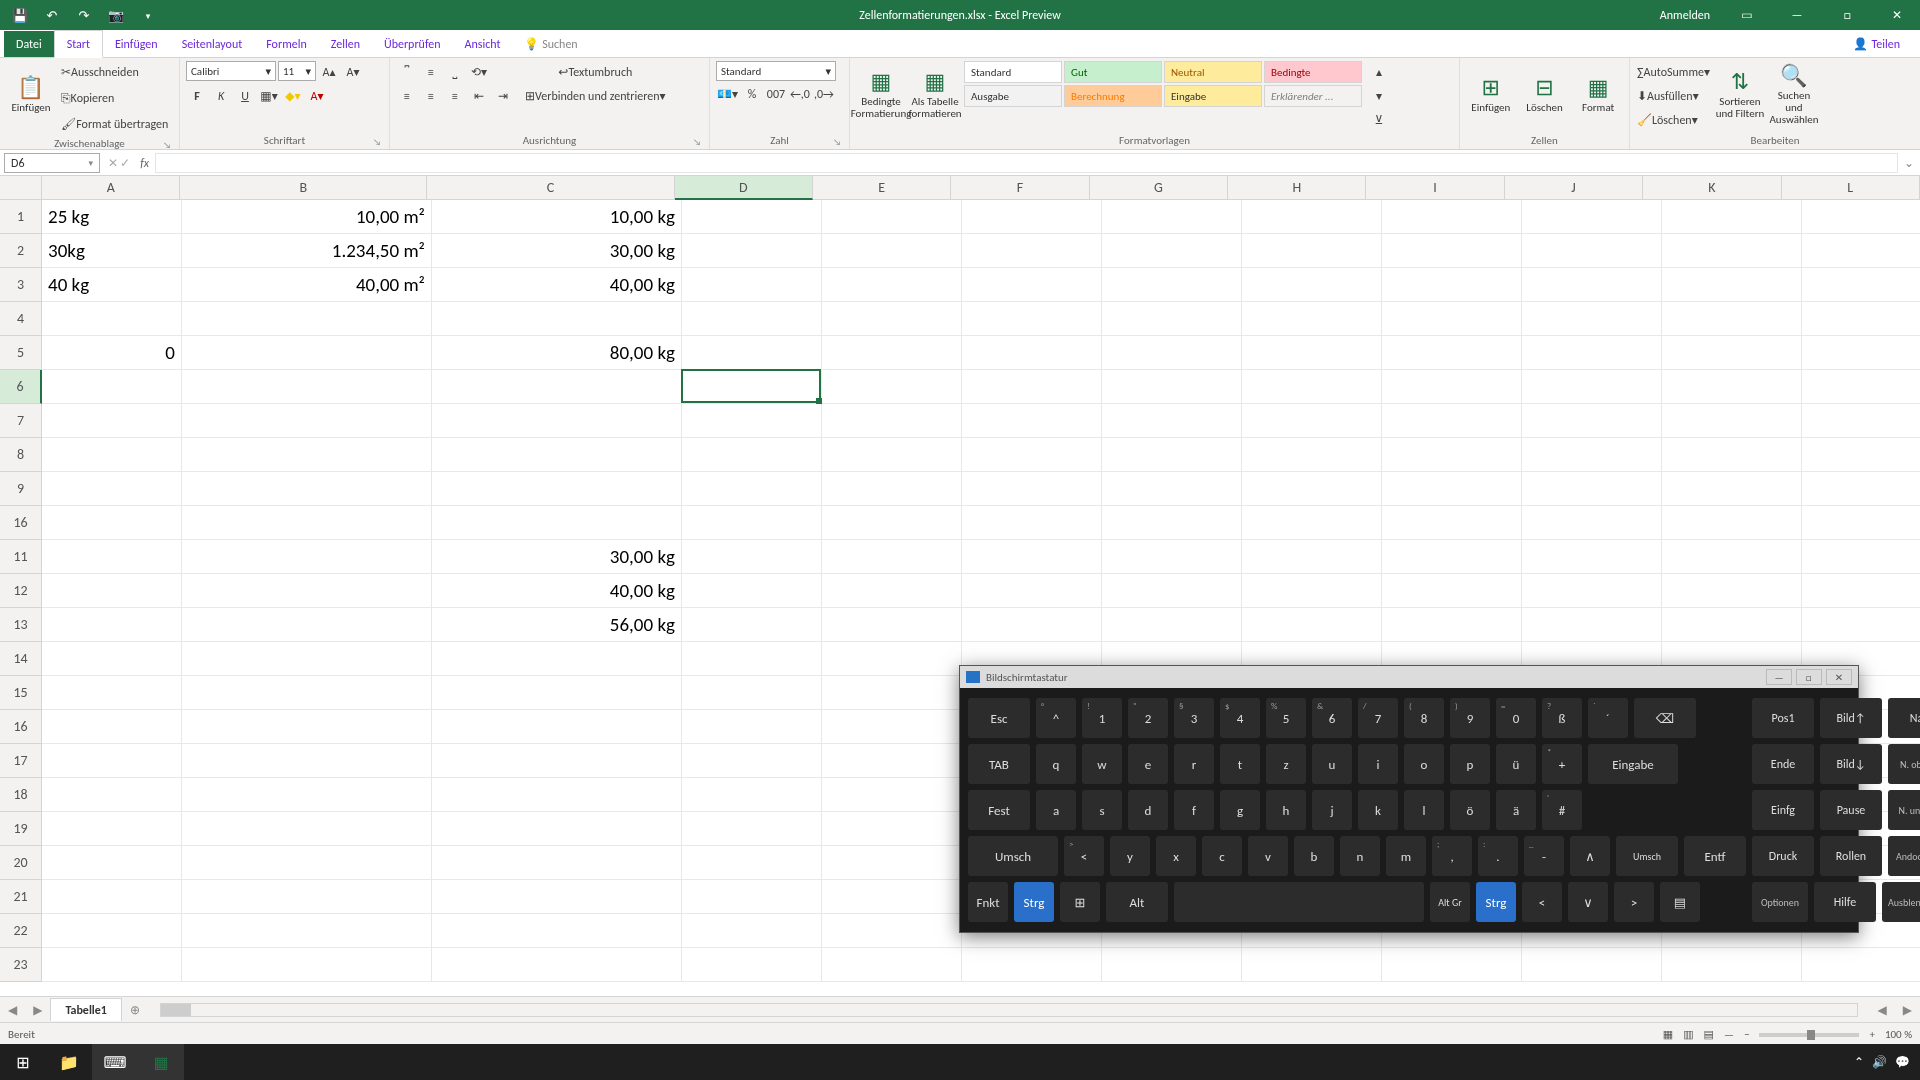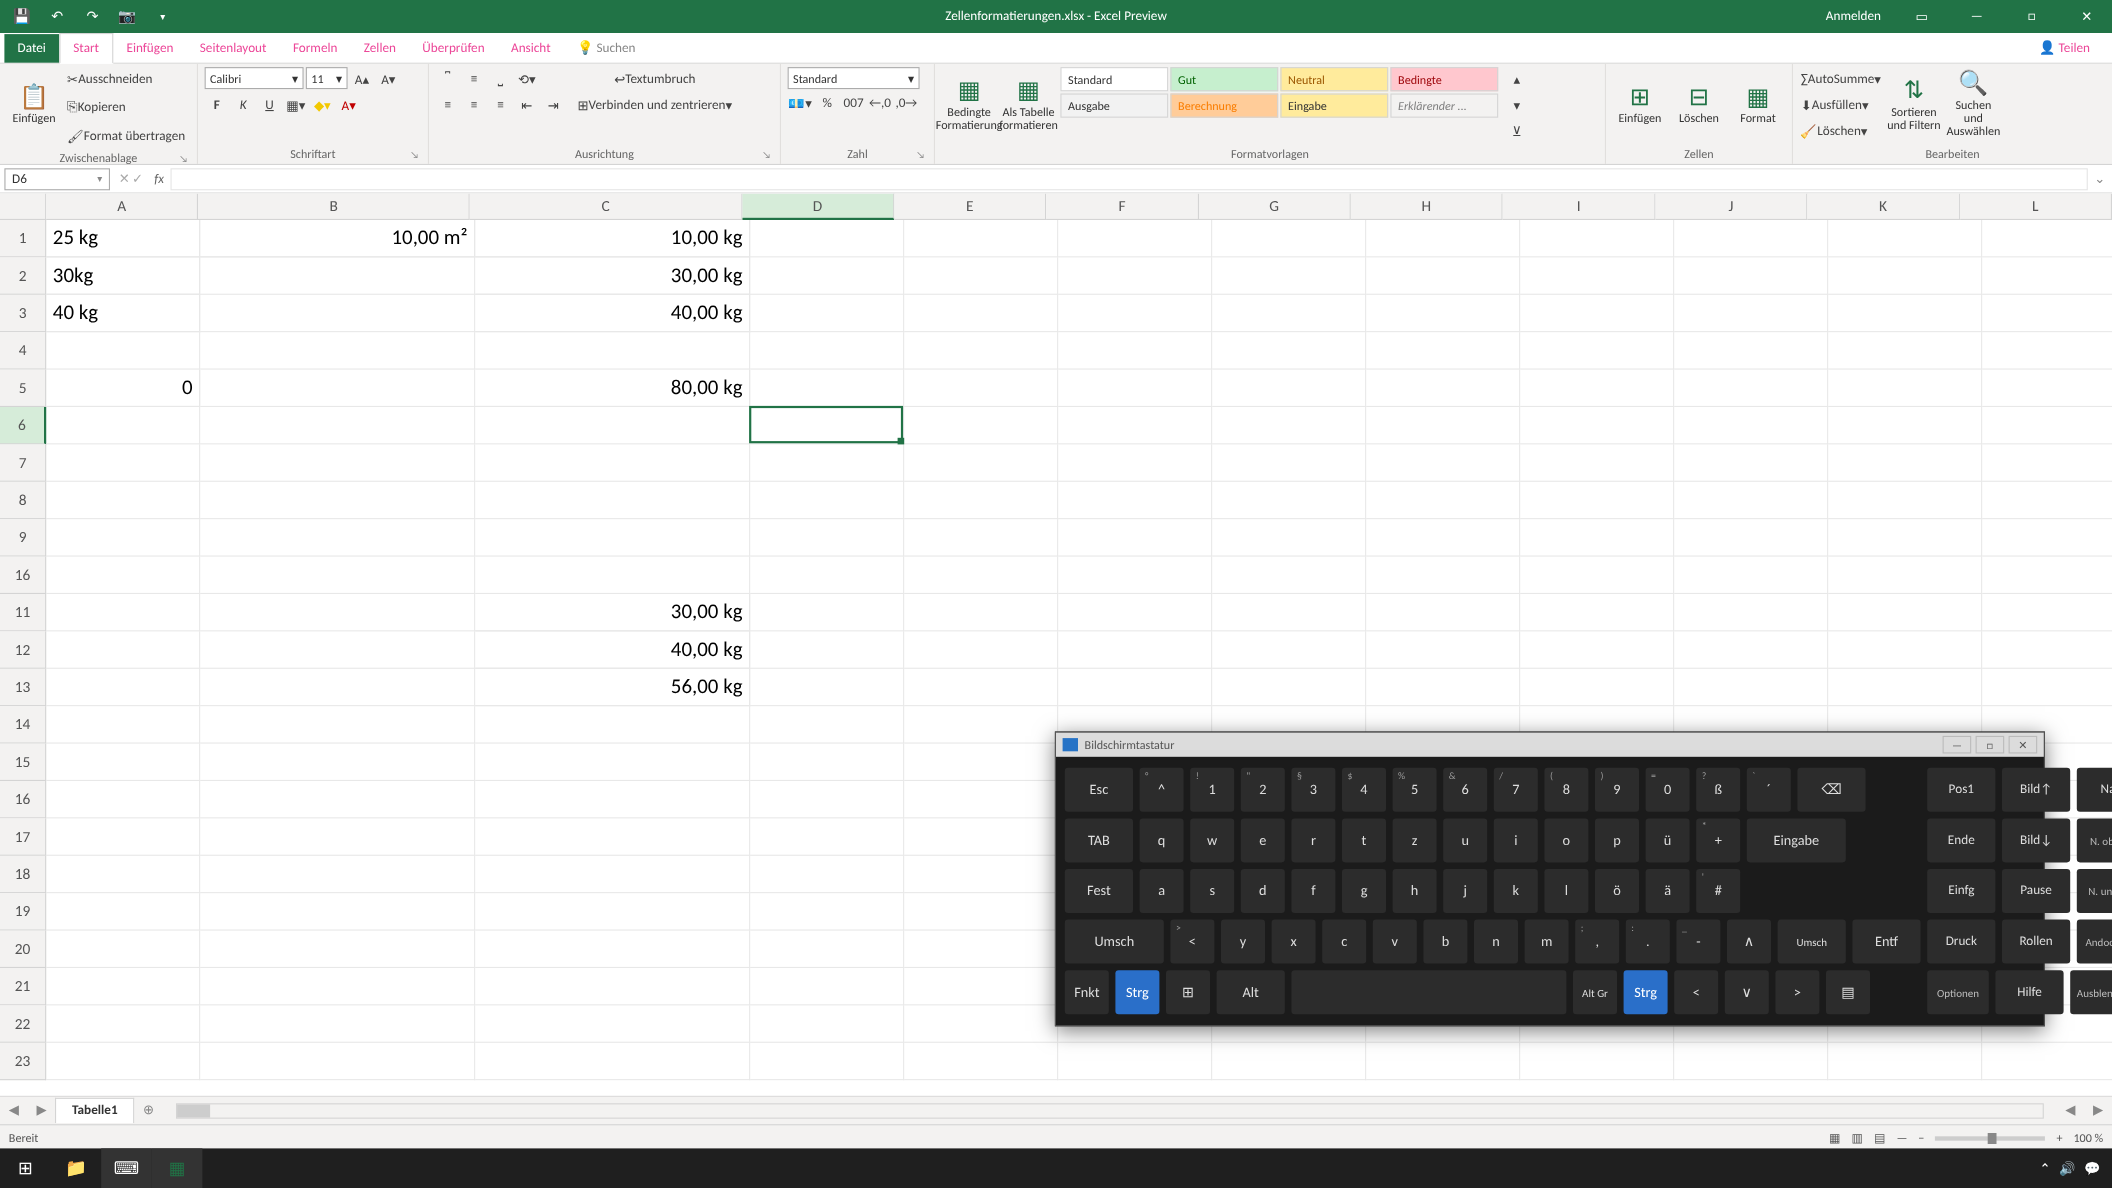--- a/index.html
+++ b/index.html
@@ -5,21 +5,21 @@
 *{box-sizing:border-box;margin:0;padding:0;font-family:"Segoe UI",Calibri,Arial,sans-serif;user-select:none}
 body{width:1920px;height:1080px;overflow:hidden;background:#fff;font-size:12px;color:#333}
 .titlebar{height:30px;background:#217346;color:#fff;display:flex;align-items:center;position:relative}
 .tb-left{display:flex;align-items:center;gap:8px;padding-left:8px}
 .qat-btn{width:24px;height:24px;display:flex;align-items:center;justify-content:center;color:#fff;font-size:13px}
 .tb-center{position:absolute;left:50%;transform:translateX(-50%);font-size:12px}
 .tb-right{position:absolute;right:0;display:flex;align-items:center;gap:4px}
 .tb-right .win-btn{width:46px;height:30px;display:flex;align-items:center;justify-content:center;font-size:12px}
 .tb-right .signin{padding:0 10px;font-size:12px}
 .tabbar{height:28px;background:#fff;display:flex;align-items:flex-end;border-bottom:1px solid #d4d4d4;padding-left:4px}
-.tab{padding:6px 12px;font-size:12px;color:#ec4899;cursor:pointer}
+.tab{padding:6px 12px;font-size:12px;color:#6d28d9;cursor:pointer}
 .tab.file{background:#217346;color:#fff}
 .tab.active{background:#fff;border:1px solid #d4d4d4;border-bottom:1px solid #fff;margin-bottom:-1px}
 .tabbar .right{margin-left:auto;display:flex;align-items:center;padding-right:8px;color:#444}
 .ribbon{height:92px;background:#f3f2f1;border-bottom:1px solid #d4d4d4;display:flex;align-items:stretch;font-size:11px}
 .rgroup{display:flex;flex-direction:column;padding:3px 6px 0 6px;border-right:1px solid #e1dfdd}
 .rgroup .body{flex:1;display:flex;align-items:flex-start;gap:4px}
 .rgroup .label{text-align:center;color:#666;font-size:11px;padding:2px 0;position:relative}
 .rgroup .label .dlg{position:absolute;right:2px;bottom:2px;font-size:9px;color:#888}
 .rbtn{min-width:22px;height:22px;display:flex;align-items:center;justify-content:center;border:1px solid transparent;font-size:12px;color:#444}
 .big-btn{display:flex;flex-direction:column;align-items:center;justify-content:center;width:50px;height:68px;gap:2px;text-align:center;line-height:1.1}
@@ -603,22 +603,24 @@
       <div class="cell" style="left: 1060px; top: 748px; width: 140px; height: 34px;"></div>
       <div class="cell" style="left: 1200px; top: 748px; width: 140px; height: 34px;"></div>
       <div class="cell" style="left: 1340px; top: 748px; width: 140px; height: 34px;"></div>
       <div class="cell" style="left: 1480px; top: 748px; width: 140px; height: 34px;"></div>
       <div class="cell" style="left: 1620px; top: 748px; width: 140px; height: 34px;"></div>
       <div class="cell" style="left: 1760px; top: 748px; width: 140px; height: 34px;"></div>
       <div class="cell" style="left: 0px; top: 0px; width: 140px; height: 34px;">25 kg</div>
       <div class="cell r" style="left: 140px; top: 0px; width: 250px; height: 34px;">10,00 m²</div>
       <div class="cell r" style="left: 390px; top: 0px; width: 250px; height: 34px;">10,00 kg</div>
       <div class="cell" style="left: 0px; top: 34px; width: 140px; height: 34px;">30kg</div>
+      <div class="cell r" style="left: 140px; top: 34px; width: 250px; height: 34px;">1.234,50 m²</div>
       <div class="cell r" style="left: 390px; top: 34px; width: 250px; height: 34px;">30,00 kg</div>
       <div class="cell" style="left: 0px; top: 68px; width: 140px; height: 34px;">40 kg</div>
+      <div class="cell r" style="left: 140px; top: 68px; width: 250px; height: 34px;">40,00 m²</div>
       <div class="cell r" style="left: 390px; top: 68px; width: 250px; height: 34px;">40,00 kg</div>
       <div class="cell r" style="left: 0px; top: 136px; width: 140px; height: 34px;">0</div>
       <div class="cell r" style="left: 390px; top: 136px; width: 250px; height: 34px;">80,00 kg</div>
       <div class="cell r" style="left: 390px; top: 340px; width: 250px; height: 34px;">30,00 kg</div>
       <div class="cell r" style="left: 390px; top: 374px; width: 250px; height: 34px;">40,00 kg</div>
       <div class="cell r" style="left: 390px; top: 408px; width: 250px; height: 34px;">56,00 kg</div>
       <div class="sel-box" style="left: 639px; top: 169px; width: 140px; height: 34px;">
         <div class="sel-handle"></div>
       </div>
     </div>

